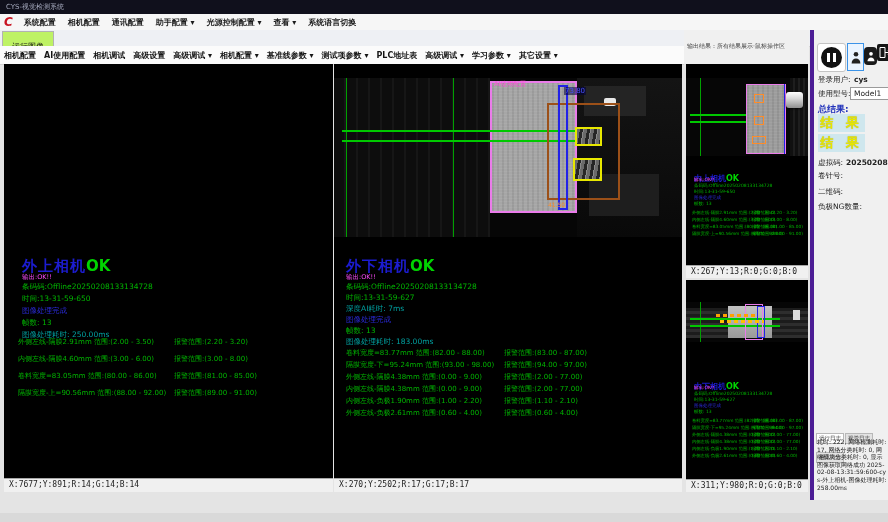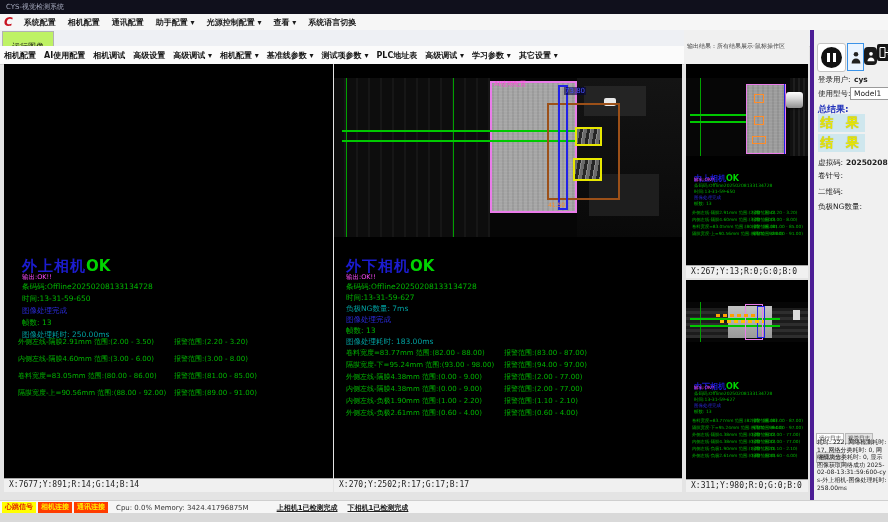--- a/index.html
+++ b/index.html
@@ -181,21 +181,21 @@
       <div class="lbl-blu" style="left:230px;top:9px">73.80</div>
       <div class="lbl-org" style="left:214px;top:123px">41.50</div>
     </div>
 
     <div class="abs nw" style="left:12px;top:192px">
       <span class="cam-title">外下相机</span><span class="cam-ok">OK</span>
     </div>
     <div class="abs t-mag nw" style="left:12px;top:209px">输出:OK!!</div>
     <div class="abs t-grn nw" style="left:12px;top:218px">条码码:Offline20250208133134728</div>
     <div class="abs t-grn nw" style="left:12px;top:229px">时间:13-31-59-627</div>
-    <div class="abs t-teal nw" style="left:12px;top:240px">负极NG数量: 7ms</div>
+    <div class="abs t-teal nw" style="left:12px;top:240px">深度AI耗时: 7ms</div>
     <div class="abs t-blu nw" style="left:12px;top:251px">图像处理完成</div>
     <div class="abs t-grn nw" style="left:12px;top:262px">帧数: 13</div>
     <div class="abs t-teal nw" style="left:12px;top:273px">图像处理耗时: 183.00ms</div>
 
     <div class="abs row7 nw" style="left:12px;top:284px">卷料宽度=83.77mm 范围:(82.00 - 88.00)</div>
     <div class="abs row7 nw" style="left:170px;top:284px">报警范围:(83.00 - 87.00)</div>
     <div class="abs row7 nw" style="left:12px;top:296px">隔膜宽度-下=95.24mm 范围:(93.00 - 98.00)</div>
     <div class="abs row7 nw" style="left:170px;top:296px">报警范围:(94.00 - 97.00)</div>
     <div class="abs row7 nw" style="left:12px;top:308px">外侧左线-隔膜4.38mm 范围:(0.00 - 9.00)</div>
     <div class="abs row7 nw" style="left:170px;top:308px">报警范围:(2.00 - 77.00)</div>
@@ -317,23 +317,15 @@
     <div class="pl" style="left:4px;top:141px">卷针号:</div>
     <div class="pl" style="left:4px;top:157px">二维码:</div>
     <div class="pl" style="left:4px;top:172px">负极NG数量:</div>
 
     <div class="abs" style="left:2px;top:395px">
       <span class="ltab on">运行日志</span><span class="ltab">视觉日志</span><span class="ltab">通讯日志</span>
     </div>
     <div class="logtext" style="left:3px;top:408px">耗时: 222, 网络检测耗时: 17, 网络分类耗时: 0, 网络模块分类耗时: 0, 显示图像获取网络成功 2025-02-08-13:31:59:600-cys-外上相机-图像处理耗时: 258.00ms</div>
   </div>
 
-  <div class="abs statusbar">
-    <span class="badge hb" style="margin-left:2px">心跳信号</span>
-    <span class="badge rd">相机连接</span>
-    <span class="badge rd">通讯连接</span>
-    <span style="margin-left:6px;white-space:nowrap">Cpu: 0.0% Memory: 3424.41796875M</span>
-    <span class="stmsg" style="margin-left:28px">上相机1已检测完成</span>
-    <span class="stmsg">下相机1已检测完成</span>
-  </div>
   <div class="abs footer"></div>
 
 </div>
 
 </body></html>

